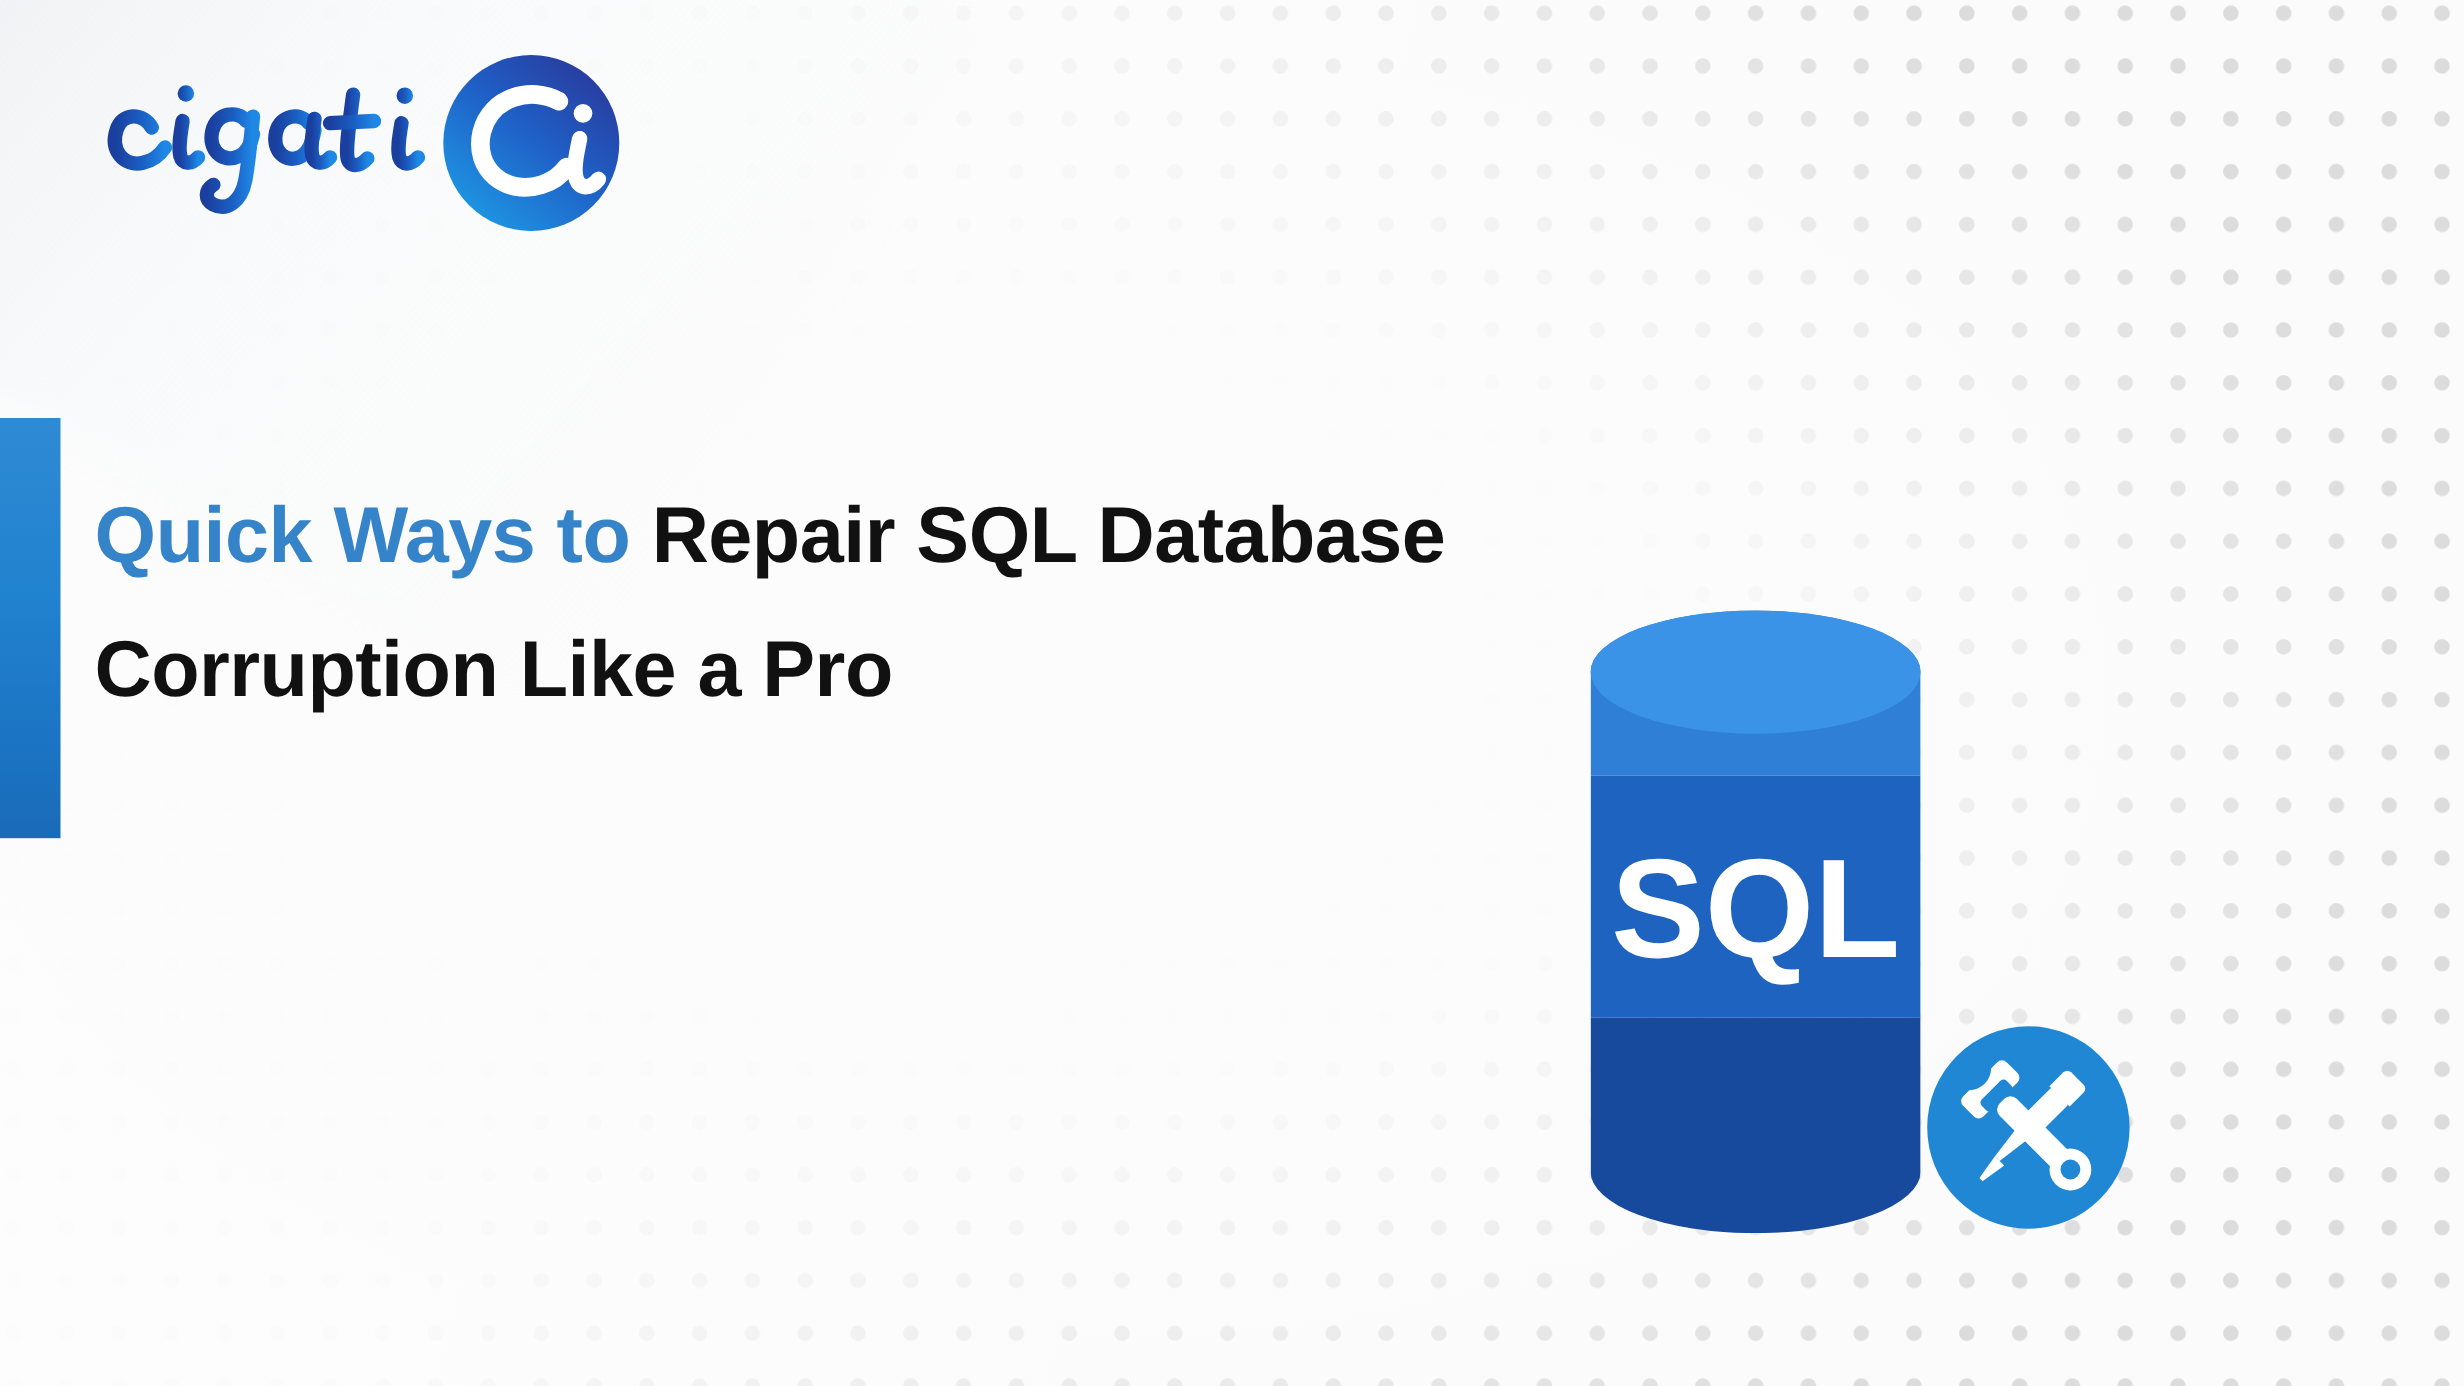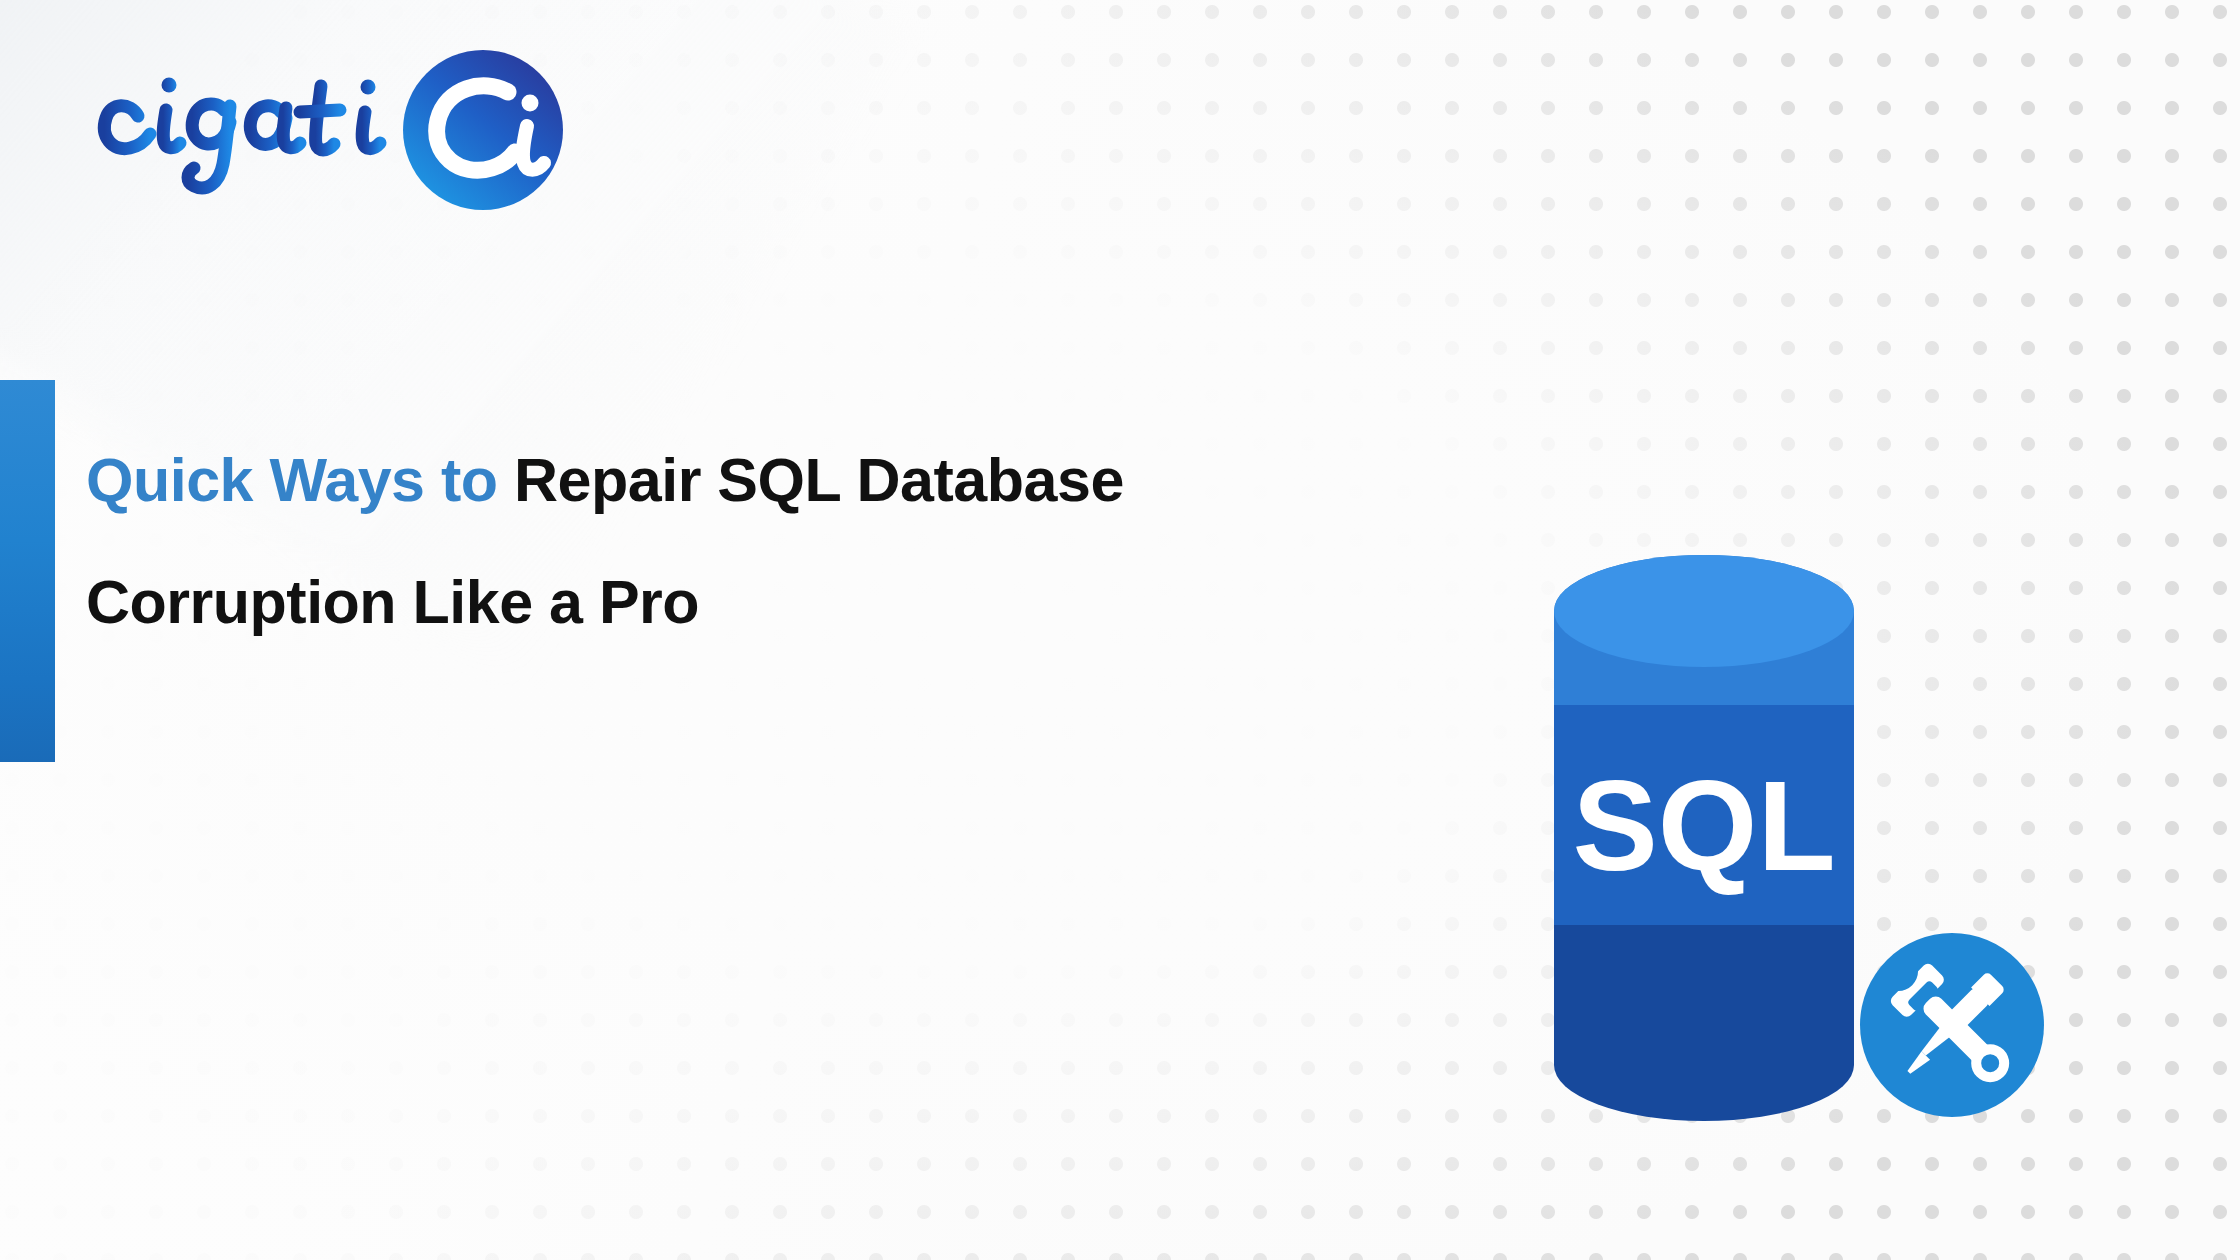--- a/index.html
+++ b/index.html
@@ -64,32 +64,32 @@
     height: 382px;
     background: linear-gradient(180deg, #2f8ad4 0%, #2182cf 42%, #1b74c3 78%, #1a6bb8 100%);
   }
 
   
   .headline {
     position: absolute;
     left: 86px;
     top: 378px;
     width: 1250px;
-    font-size: 61px;
+    font-size: 72px;
     font-weight: 700;
     line-height: 122px;
     letter-spacing: -0.5px;
     color: #111111;
   }
   .headline .hl-accent { color: #3583c9; }
 
   
   .db-art {
     position: absolute;
-    left: 1534px;
+    left: 1426px;
     top: 545px;
     width: 560px;
     height: 600px;
   }
   .db-art svg { display: block; width: 100%; height: 100%; }
 </style>
 </head>
 <body>
 
 <div id="stage">

